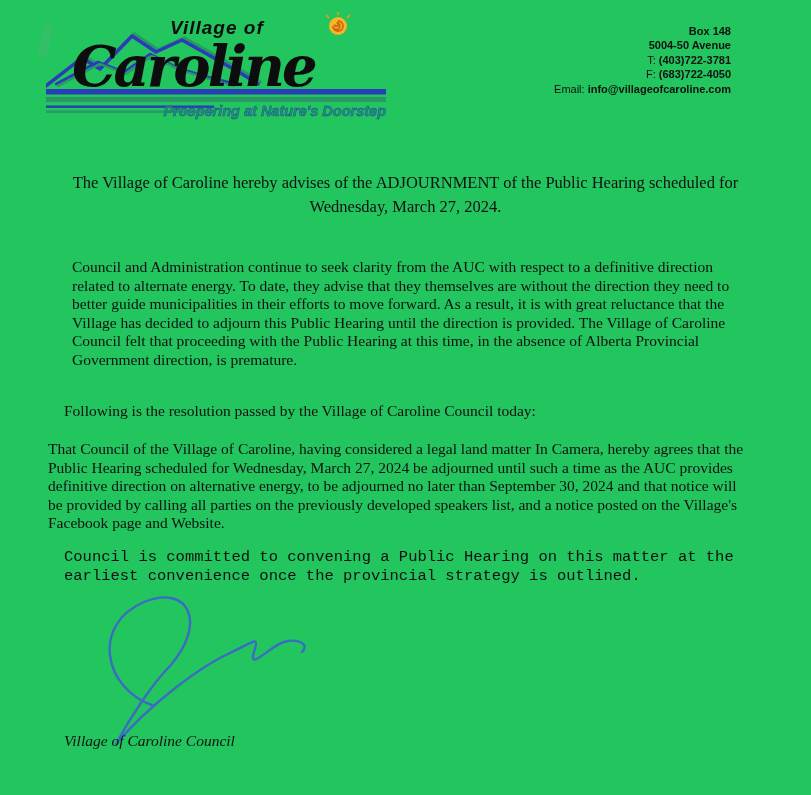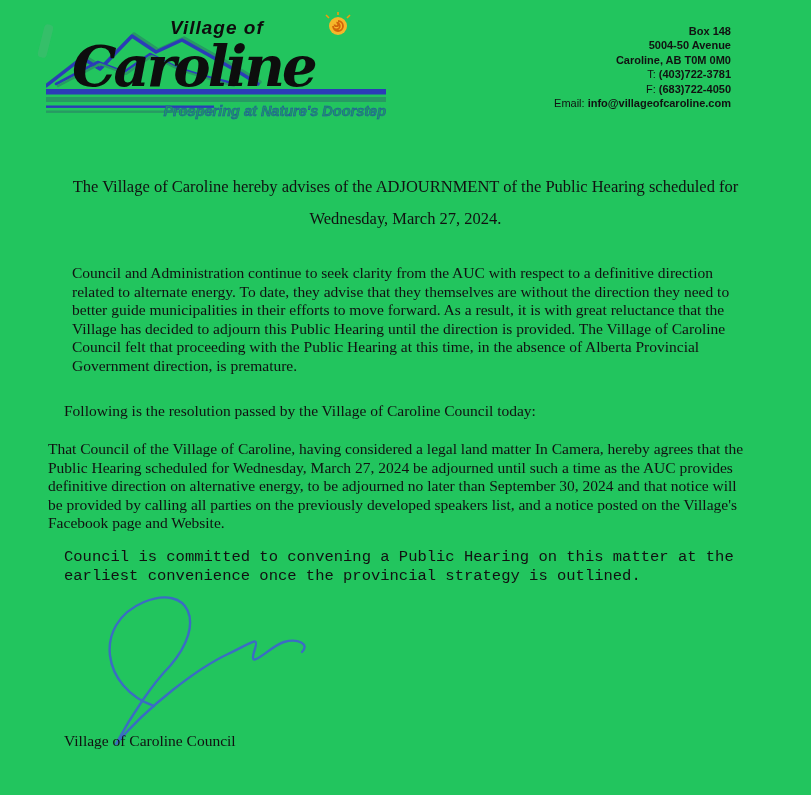--- a/index.html
+++ b/index.html
@@ -25,30 +25,30 @@
     font-size:11px;line-height:14.4px;color:#111;
   }
   .contact .line{font-weight:bold;}
   .contact .lbl{font-weight:normal;margin-right:3px;}
   .contact .val{font-weight:bold;}
   
   .heading{
     position:absolute;left:0;right:0;top:171px;
     padding:0 62px;
     text-align:center;
-    font-size:16.5px;line-height:32px;
+    font-size:16.5px;line-height:24px;
   }
   .para{position:absolute;font-size:15.5px;line-height:18.6px;}
-  .para1{left:72px;top:264px;width:684px;}
+  .para1{left:72px;top:258px;width:684px;}
   .para2{left:64px;top:402px;width:700px;}
   .para3{left:48px;top:440px;width:702px;}
   .para4{left:64px;top:548px;width:692px;font-family:Liberation Mono, monospace;}
   
   .signature{position:absolute;left:58px;top:584px;width:260px;height:172px;}
-  .signer{position:absolute;left:64px;top:732px;font-size:15.5px;}
+  .signer{position:absolute;left:64px;top:732px;font-size:15.5px;font-style:italic;}
 </style>
 </head>
 <body>
 
 <div class="page">
 
   <div class="smudge"></div>
 
   <div class="logo">
     <svg width="342" height="108" viewBox="0 0 342 108">
@@ -76,21 +76,20 @@
         <rect x="0" y="98.5" width="168" height="2.4" fill="#279a63"></rect>
       </g>
 
       <text x="340" y="104" text-anchor="end" font-family="Liberation Sans, sans-serif" font-size="14.5" font-weight="bold" font-style="italic" fill="#1b9b62" stroke="#2b3cb8" stroke-width="0.45">Prospering at Nature's Doorstep</text>
     </svg>
   </div>
 
   <div class="contact">
     <div class="line">Box 148</div>
     <div class="line">5004-50 Avenue</div>
-    <div class="line">Caroline, AB T0M 0M0</div>
     <div>
       <span class="lbl">T:</span><span class="val">(403)722-3781</span>
     </div>
     <div>
       <span class="lbl">F:</span><span class="val">(683)722-4050</span>
     </div>
     <div>
       <span class="lbl">Email:</span><span class="val">info@villageofcaroline.com</span>
     </div>
   </div>

